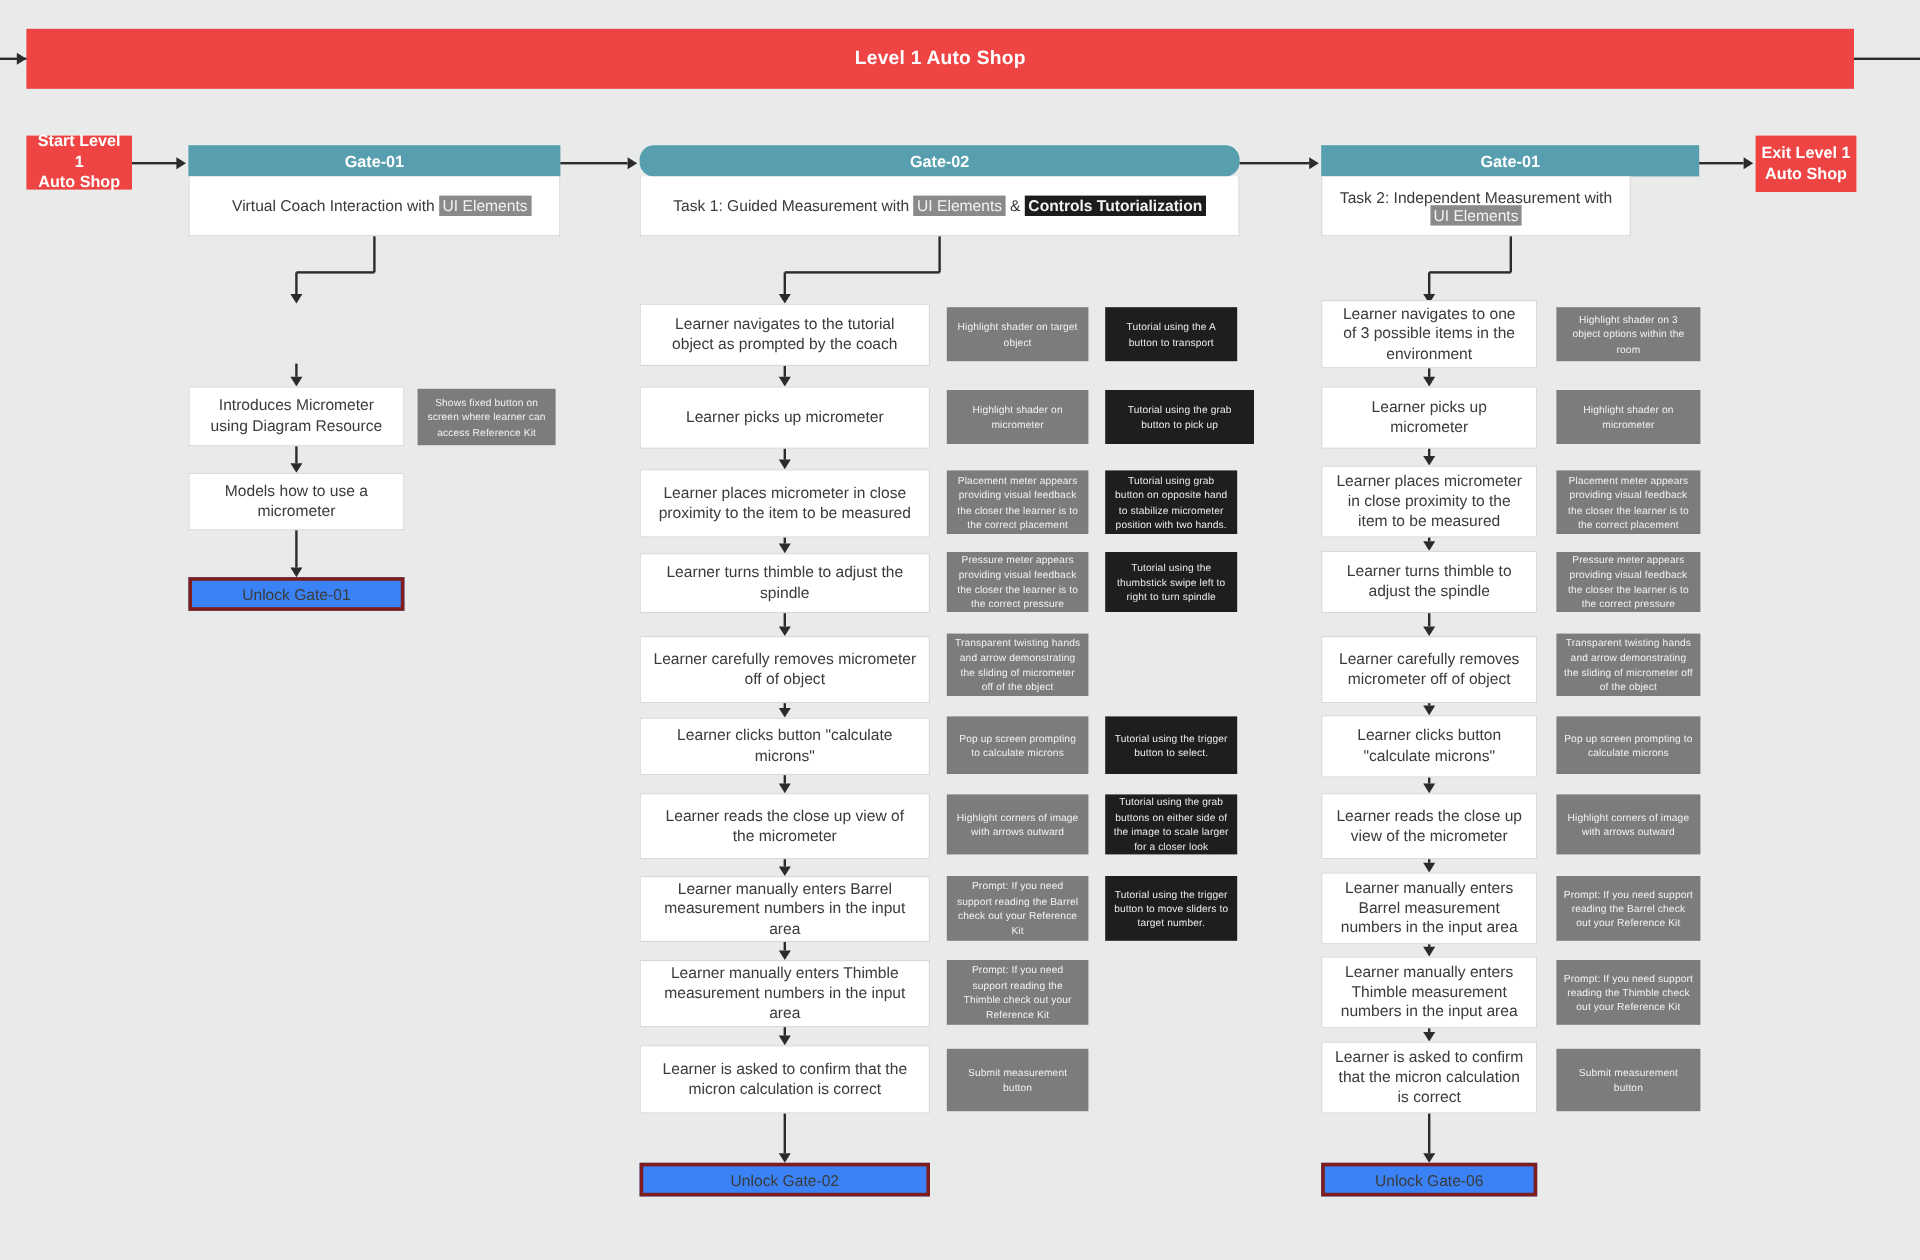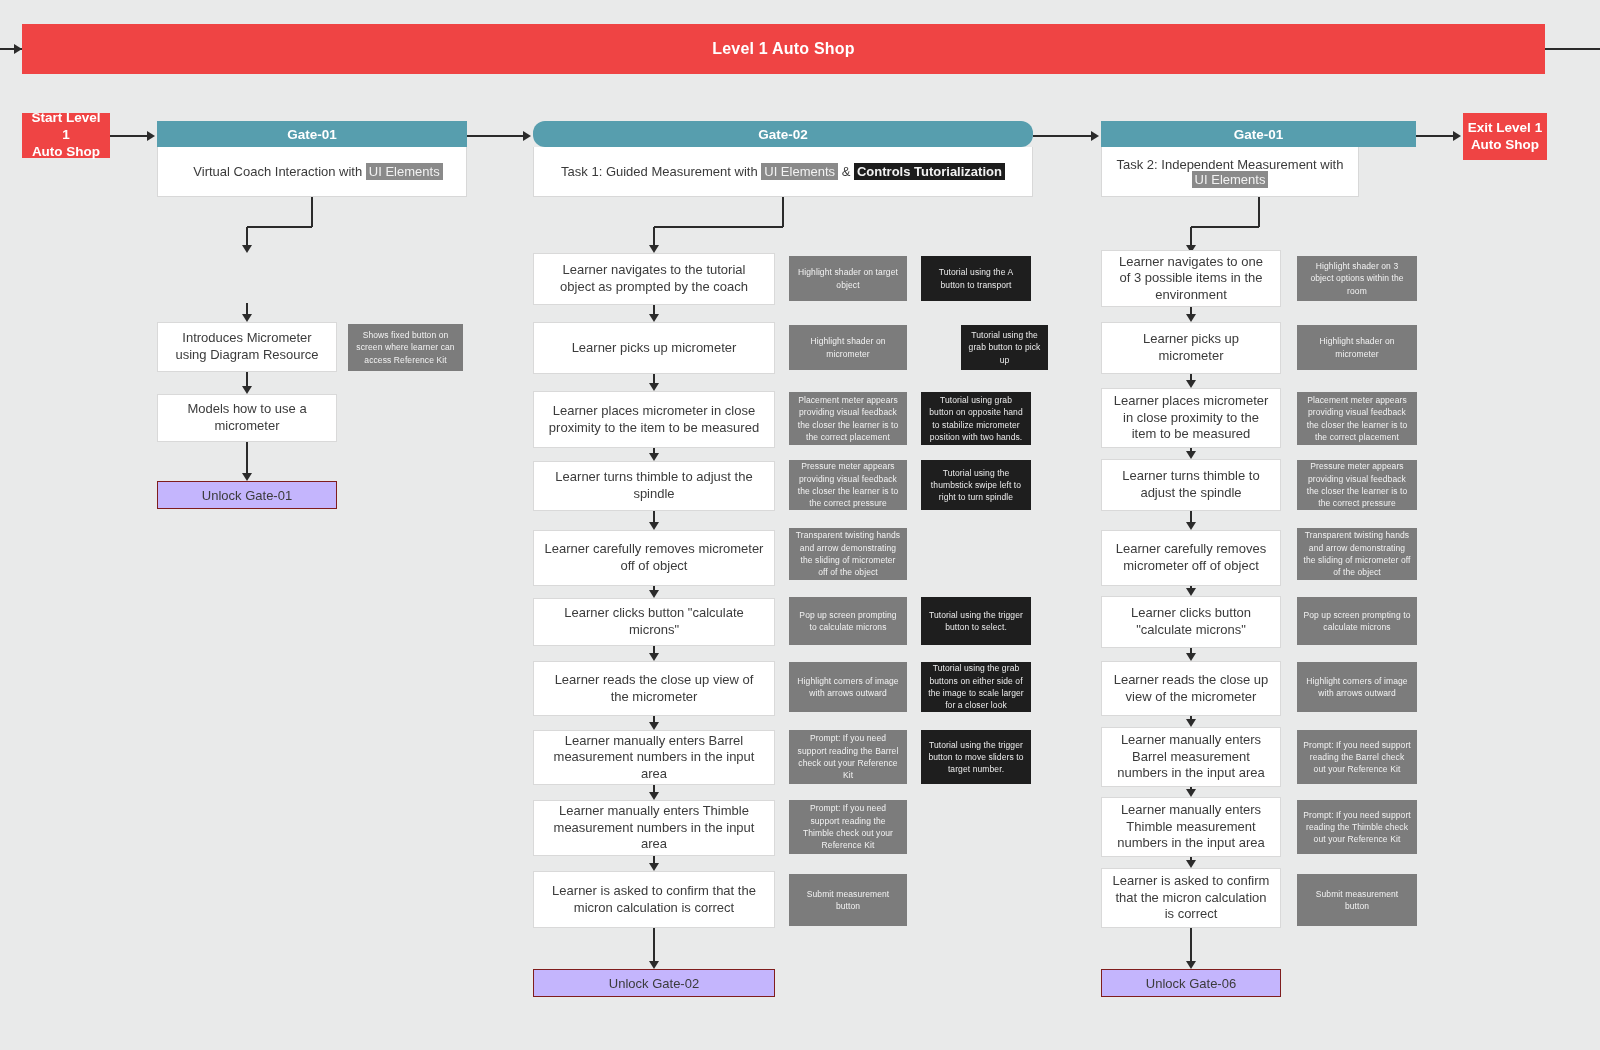--- a/index.html
+++ b/index.html
@@ -49,22 +49,22 @@
     background: #ffffff;
     border: 1px solid #d9d9d9;
     display: flex; align-items: center; justify-content: center;
     text-align: center;
     font-size: 13px; color: #3b3b3b;
     line-height: 1.28;
   }
   .proc .inner { padding: 0 10px; }
 
   .unlock {
-    background: #c4b5fd;
-    border: 1px solid #7f1d1d;
+    background: #3b82f6;
+    border: 3px solid #7f1d1d;
     display: flex; align-items: center; justify-content: center;
     font-size: 13px; color: #3b3b3b;
   }
 
   
   .chip {
     display: flex; align-items: center; justify-content: center;
     text-align: center;
     font-size: 8.5px; line-height: 1.45; letter-spacing: .1px;
   }
@@ -241,21 +241,21 @@
     </div>
     <div class="chip gray node" style="left: 789px; top: 800px; width: 118px; height: 54px;">
       <div class="inner">Prompt: If you need support reading the Thimble check out your Reference Kit</div>
     </div>
     <div class="chip gray node" style="left: 789px; top: 874px; width: 118px; height: 52px;">
       <div class="inner">Submit measurement button</div>
     </div>
     <div class="chip black node" style="left: 921px; top: 256px; width: 110px; height: 45px;">
       <div class="inner">Tutorial using the A button to transport</div>
     </div>
-    <div class="chip black node" style="left: 921px; top: 325px; width: 87px; height: 45px; margin-left: 40px;">
+    <div class="chip black node" style="left: 921px; top: 325px; width: 124px; height: 45px;">
       <div class="inner">Tutorial using the grab button to pick up</div>
     </div>
     <div class="chip black node" style="left: 921px; top: 392px; width: 110px; height: 53px;">
       <div class="inner">Tutorial using grab button on opposite hand to stabilize micrometer position with two hands.</div>
     </div>
     <div class="chip black node" style="left: 921px; top: 460px; width: 110px; height: 50px;">
       <div class="inner">Tutorial using the thumbstick swipe left to right to turn spindle</div>
     </div>
     <div class="chip black node" style="left: 921px; top: 597px; width: 110px; height: 48px;">
       <div class="inner">Tutorial using the trigger button to select.</div>

